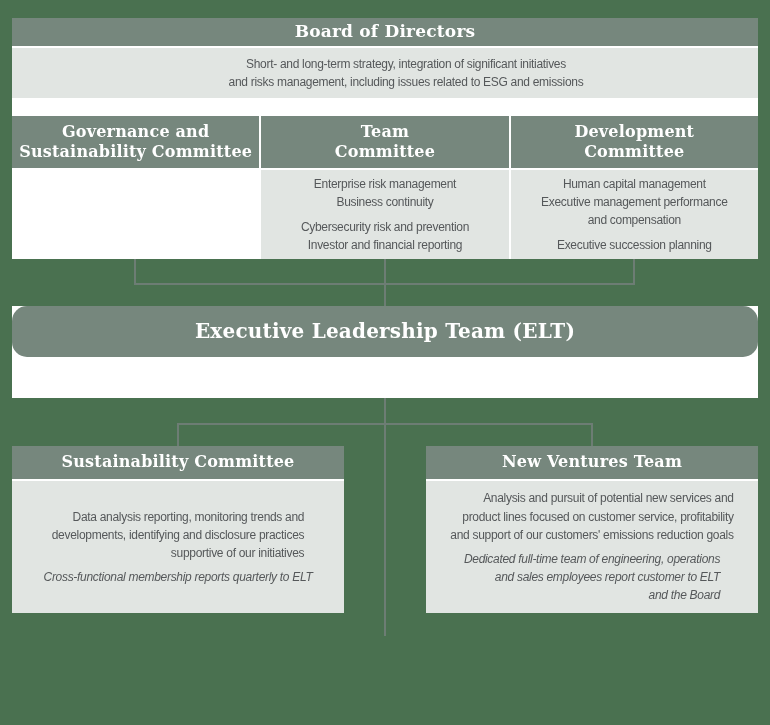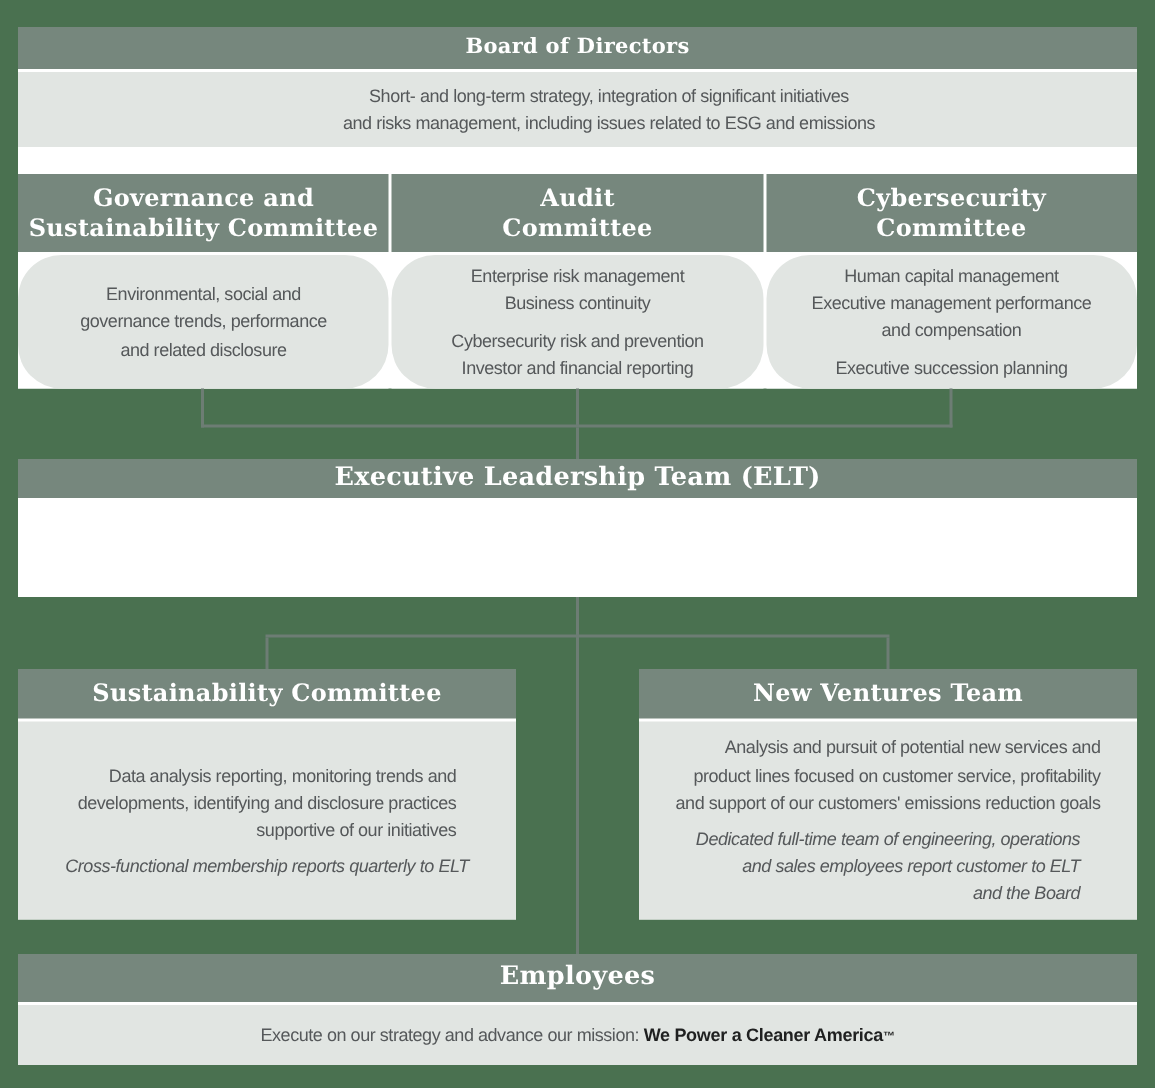--- a/index.html
+++ b/index.html
@@ -29,29 +29,29 @@
     display:flex;flex-direction:column;align-items:center;justify-content:center;
     text-align:center;font-size:12px;line-height:1.52;letter-spacing:-0.3px;
     white-space:pre-line;padding:4px 6px;
   }
   .bdy .para:empty{display:none;}
   .bdy .para + .para:not(:empty){margin-top:7px;}
   .note{font-style:italic;margin-top:6px;}
 
   
   #top-block{left:12px;top:18px;width:746px;height:241px;}
-  #board-header{height:30px;font-size:14px;}
+  #board-header{height:30px;font-size:17px;}
   #board-body{height:53px;margin-top:2px;padding-left:48px;}
   #committees{display:flex;gap:2px;margin-top:18px;height:153px;}
   .committee{flex:1;display:flex;flex-direction:column;background:var(--c-divider);}
   .committee .hdr{height:52px;font-size:16px;}
-  .committee .bdy{flex:1;margin-top:2px;border-radius:29px;}
+  .committee .bdy{flex:1;margin-top:2px;}
 
   #elt-block{left:12px;top:306px;width:746px;height:92px;}
-  #elt-header{height:26px;font-size:17px;}
+  #elt-header{height:51px;font-size:20px;border-radius:15px;}
   #elt-body{height:55px;margin-top:2px;}
 
   .lower-box{top:446px;width:332px;height:167px;}
   #sustainability-block{left:12px;}
   #newventures-block{left:426px;}
   .lower-box .hdr{height:33px;font-size:16px;}
   .lower-box .bdy{flex:1;margin-top:2px;text-align:right;}
 
   #employees-block{left:12px;top:636px;width:746px;height:74px;}
   #employees-header{height:32px;font-size:17px;}
@@ -78,39 +78,33 @@
 <div id="chart">
 
   <div class="box" id="top-block">
     <div class="hdr" id="board-header">Board of Directors</div>
     <div class="bdy" id="board-body">Short- and long-term strategy, integration of significant initiatives
 and risks management, including issues related to ESG and emissions</div>
     <div id="committees">
       <div class="committee">
         <div class="hdr">Governance and
 Sustainability Committee</div>
-        <div class="bdy">
-          <div class="para">Environmental, social and
-governance trends, performance
-and related disclosure</div>
-          
-        </div>
       </div>
       <div class="committee">
-        <div class="hdr">Audit
+        <div class="hdr">Team
 Committee</div>
         <div class="bdy">
           <div class="para">Enterprise risk management
 Business continuity</div>
           <div class="para">Cybersecurity risk and prevention
 Investor and financial reporting</div>
         </div>
       </div>
       <div class="committee">
-        <div class="hdr">Cybersecurity
+        <div class="hdr">Development
 Committee</div>
         <div class="bdy">
           <div class="para">Human capital management
 Executive management performance
 and compensation</div>
           <div class="para">Executive succession planning</div>
         </div>
       </div>
     </div>
   </div>
@@ -145,20 +139,14 @@
     <div class="bdy">
       <div class="para">Analysis and pursuit of potential new services and
 product lines focused on customer service, profitability
 and support of our customers' emissions reduction goals</div>
       <div class="note">Dedicated full-time team of engineering, operations
 and sales employees report customer to ELT
 and the Board</div>
     </div>
   </div>
 
-  <div class="box" id="employees-block">
-    <div class="hdr" id="employees-header">Employees</div>
-    <div class="bdy" id="employees-body">
-      <span>Execute on our strategy and advance our mission: </span><span class="mission">We Power a Cleaner America</span><span class="tm">™</span>
-    </div>
-  </div>
 
 </div>
 
 </body></html>

